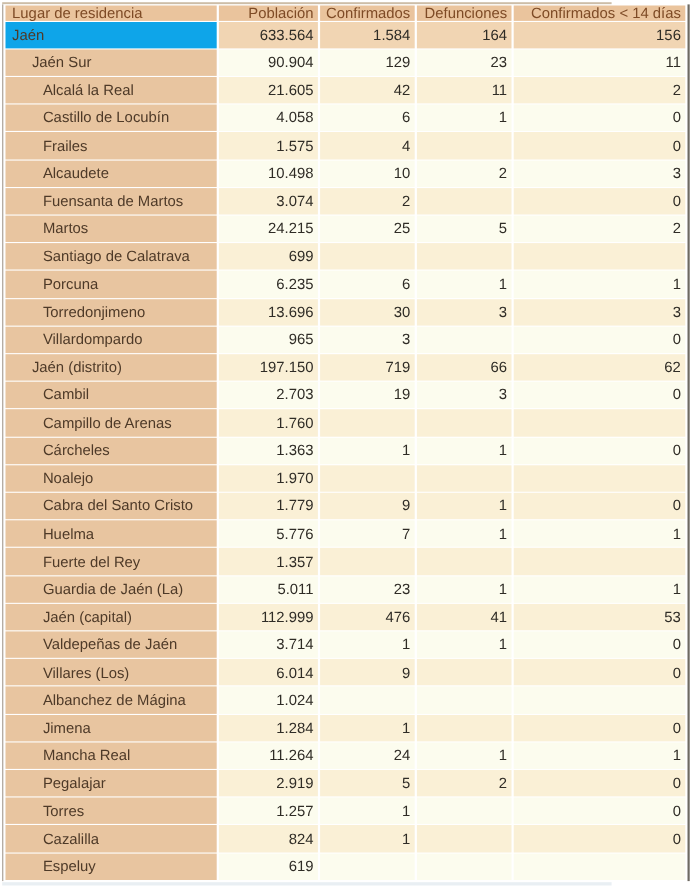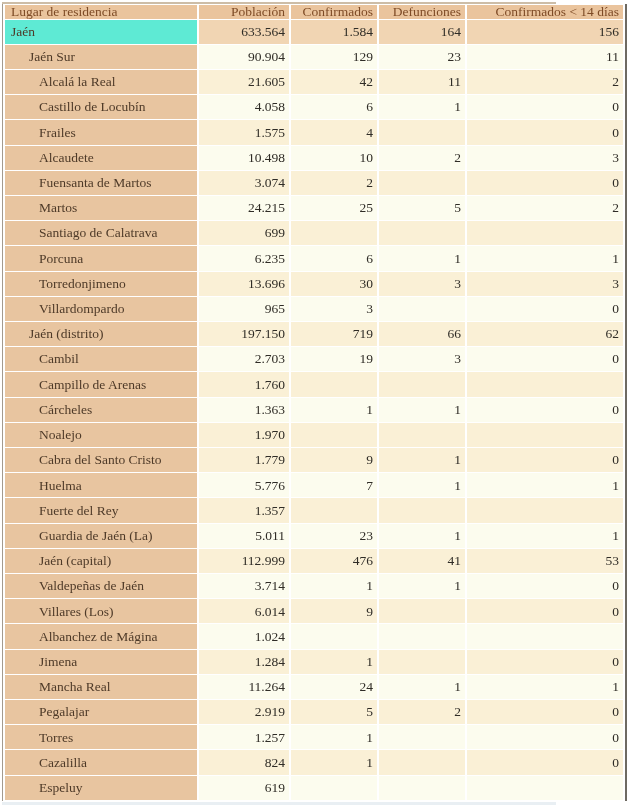--- a/index.html
+++ b/index.html
@@ -1,37 +1,37 @@
 <!DOCTYPE html>
 <html><head>
 <meta charset="utf-8">
 <style>
   html, body { margin: 0; padding: 0; }
   body { width: 630px; height: 805px; background: #ffffff; overflow: hidden; }
   .screen {
     position: relative; width: 560px; height: 805px; background: #ffffff;
-    font-family: Liberation Serif, serif; font-size: 13.5px; line-height: 1;
+    font-family: Liberation Sans, sans-serif; font-size: 13.5px; line-height: 1;
   }
   .top-strip { position: absolute; top: 2px; left: 2px; right: 4px; height: 2px; background: #cdbda7; }
   .frame {
     position: absolute; top: 4px; left: 2px; width: 625px; height: 797px;
     box-sizing: border-box; background: #ffffff;
     border-left: 1px solid #a39a8e; border-right: 2px solid #6e6a62;
   }
   table { width: 100%; height: 100%; border-collapse: separate; border-spacing: 2px 1px; table-layout: fixed; }
   th, td { padding: 0 4px 0 0; vertical-align: middle; white-space: nowrap; overflow: hidden; }
   thead th { background: #eac49d; color: #7e4b26; font-weight: normal; }
   th.c-num, td.c-num { text-align: right; }
   th.c-label { text-align: left; padding-left: 6px; }
   td.c-num { color: #2f2c26; }
   tbody td.c-label { background: #e8c5a0; color: #4e3a28; text-align: left; }
   tr.w td.c-num { background: #fcfcee; }
   tr.c td.c-num { background: #faf0d6; }
   tr.total td { background: #f1d5b3; }
-  tr.total td.c-label { background: #5eead4; margin-left: 44px; }
+  tr.total td.c-label { background: #0ea5e9; margin-left: 44px; }
   tr.lvl0 td.c-label { padding-left: 6px; }
   tr.lvl1 td.c-label { padding-left: 24px; }
   tr.lvl2 td.c-label { padding-left: 34px; }
   .bottom-sliver { position: absolute; bottom: 0; left: 2px; right: 4px; height: 3px; background: #e9eff3; }
 </style>
 </head>
 <body>
 
 <div class="screen">
   <div class="top-strip"></div>

